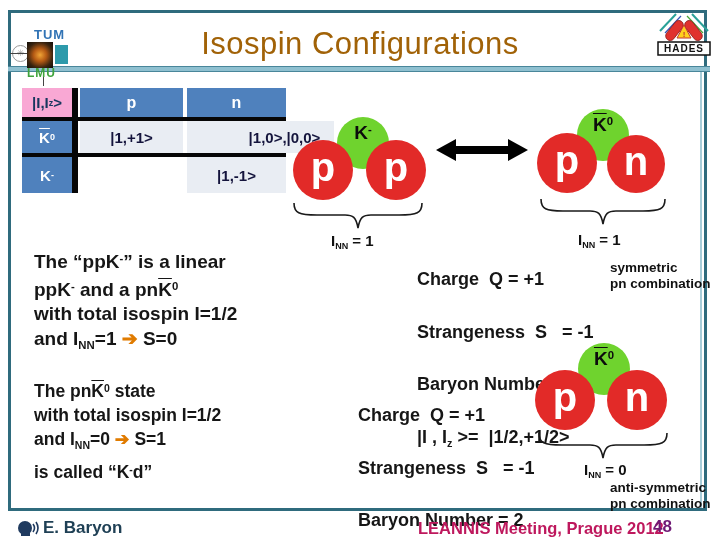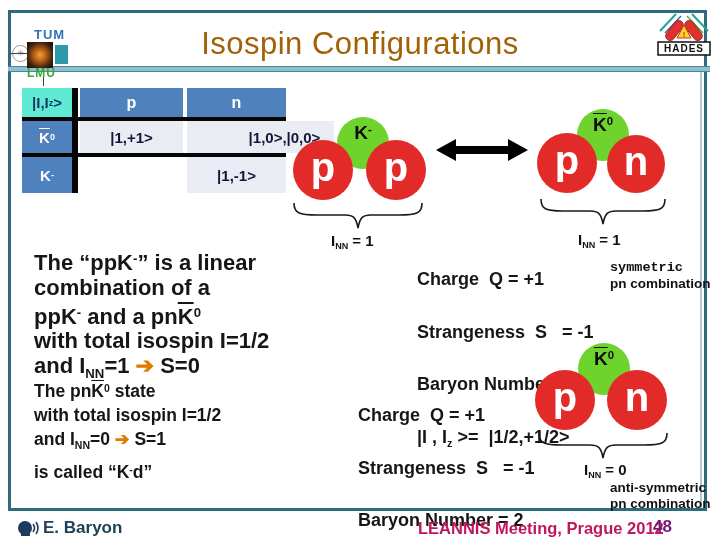--- a/index.html
+++ b/index.html
@@ -13,35 +13,35 @@
 
   
   .border-rect{left:8px;top:10px;width:699px;height:501px;border:3px solid #2f6b7d;box-sizing:border-box;}
   .inner-line{left:700px;top:72px;width:2px;height:436px;background:#a8cdd9;}
   .sep{left:8px;top:66px;width:702px;height:4px;background:#8fc0d0;border-top:1px solid #49869a;border-bottom:1px solid #49869a;}
 
   .title{left:0;right:0;top:26px;text-align:center;font-size:31px;color:#a16207;letter-spacing:0.5px;}
 
   
   .th-blue{background:#4f81bd;color:#fff;font-weight:bold;font-size:16px;display:flex;align-items:center;justify-content:center;}
-  .corner{background:#5eead4;color:#17375e;font-weight:bold;font-size:15px;display:flex;align-items:center;justify-content:center;}
+  .corner{background:#f9a8d4;color:#17375e;font-weight:bold;font-size:15px;display:flex;align-items:center;justify-content:center;}
   .td{background:#e9edf3;color:#14143c;font-weight:bold;font-size:15px;display:flex;align-items:center;justify-content:center;}
   .blk{background:#060606;}
 
   
   .circ{border-radius:50%;display:flex;align-items:center;justify-content:center;}
   .red{background:#e22a28;color:#fff;font-size:40px;font-weight:bold;z-index:2;}
   .red span{transform:translateY(-3px);}
   .green{background:#6fd32e;color:#0c0c0c;z-index:1;}
   .kaon-label{position:absolute;top:5px;left:0;width:100%;text-align:center;font-size:19px;font-weight:bold;}
   .inn{font-size:15px;font-weight:bold;color:#111;}
   .note{font-size:13.5px;font-weight:bold;color:#111;}
 
   .charge{font-size:18px;font-weight:bold;color:#161616;line-height:17.5px;white-space:pre;}
-  .tblock{font-size:22px;font-weight:bold;color:#161616;line-height:25px;}
+  .tblock{font-size:19px;font-weight:bold;color:#161616;line-height:25px;}
   .tblock2{font-size:17.5px;font-weight:bold;color:#161616;line-height:24px;}
 
   
   .tum-text{color:#3173b5;font-weight:bold;font-size:13px;letter-spacing:1px;}
   .lmu-text{color:#3fa33c;font-weight:bold;font-size:12px;letter-spacing:1px;}
   .galaxy{background:#17100a;background:radial-gradient(circle at 50% 50%,#f0a436 0%,#b55a14 35%,#3a2410 70%,#120d08 100%);}
   .tealsq{background:#2d9aab;}
   .gear{border:1px solid #9a9a9a;border-radius:50%;color:#9a9a9a;}
 
   
@@ -126,33 +126,32 @@
   <div class="abs circ red" style="left:537px;top:133px;width:60px;height:60px;">
     <span>p</span>
   </div>
   <div class="abs circ red" style="left:607px;top:135px;width:58px;height:58px;">
     <span>n</span>
   </div>
   <svg class="abs" style="left:538px;top:197px;" width="130" height="30" viewBox="0 0 130 30">
     <path d="M3,2 C3,12 8,14 25,14 L52,14 C60,14 63,16 65,27 C67,16 70,14 78,14 L105,14 C122,14 127,12 127,2" fill="none" stroke="#1a1a1a" stroke-width="1.6"></path>
   </svg>
   <div class="abs inn" style="left:578px;top:231px;">I<sub>NN</sub> = 1</div>
-  <div class="abs note" style="left:610px;top:260px;font-family:Liberation Mono, monospace;">symmetric</div>
+  <div class="abs note" style="left:610px;top:260px;">symmetric</div>
   <div class="abs note" style="left:610px;top:276px;">pn combination</div>
 
   <div class="abs charge" style="left:417px;top:236px;">
     <div>Charge  Q = +1</div>
     <div>Strangeness  S   = -1</div>
     <div>Baryon Number = 2</div>
     <div>|I , I<sub>z</sub> &gt;=  |1/2,+1/2&gt;</div>
   </div>
 
   <div class="abs tblock" style="left:34px;top:246px;width:250px;">
     <div>The “ppK<sup>-</sup>” is a linear</div>
-    <div>combination of a</div>
     <div>ppK<sup>-</sup> and a pn<span class="ovl">K</span><sup>0</sup></div>
     <div>with total isospin I=1/2</div>
     <div>and I<sub>NN</sub>=1 <span class="arrow-orange">➔</span> S=0</div>
   </div>
 
   <div class="abs tblock2" style="left:34px;top:376px;width:250px;">
     <div>The pn<span class="ovl">K</span><sup>0</sup> state</div>
     <div>with total isospin I=1/2</div>
     <div>and I<sub>NN</sub>=0 <span class="arrow-orange">➔</span> S=1</div>
     <div>is called “K<sup>-</sup>d”</div>

